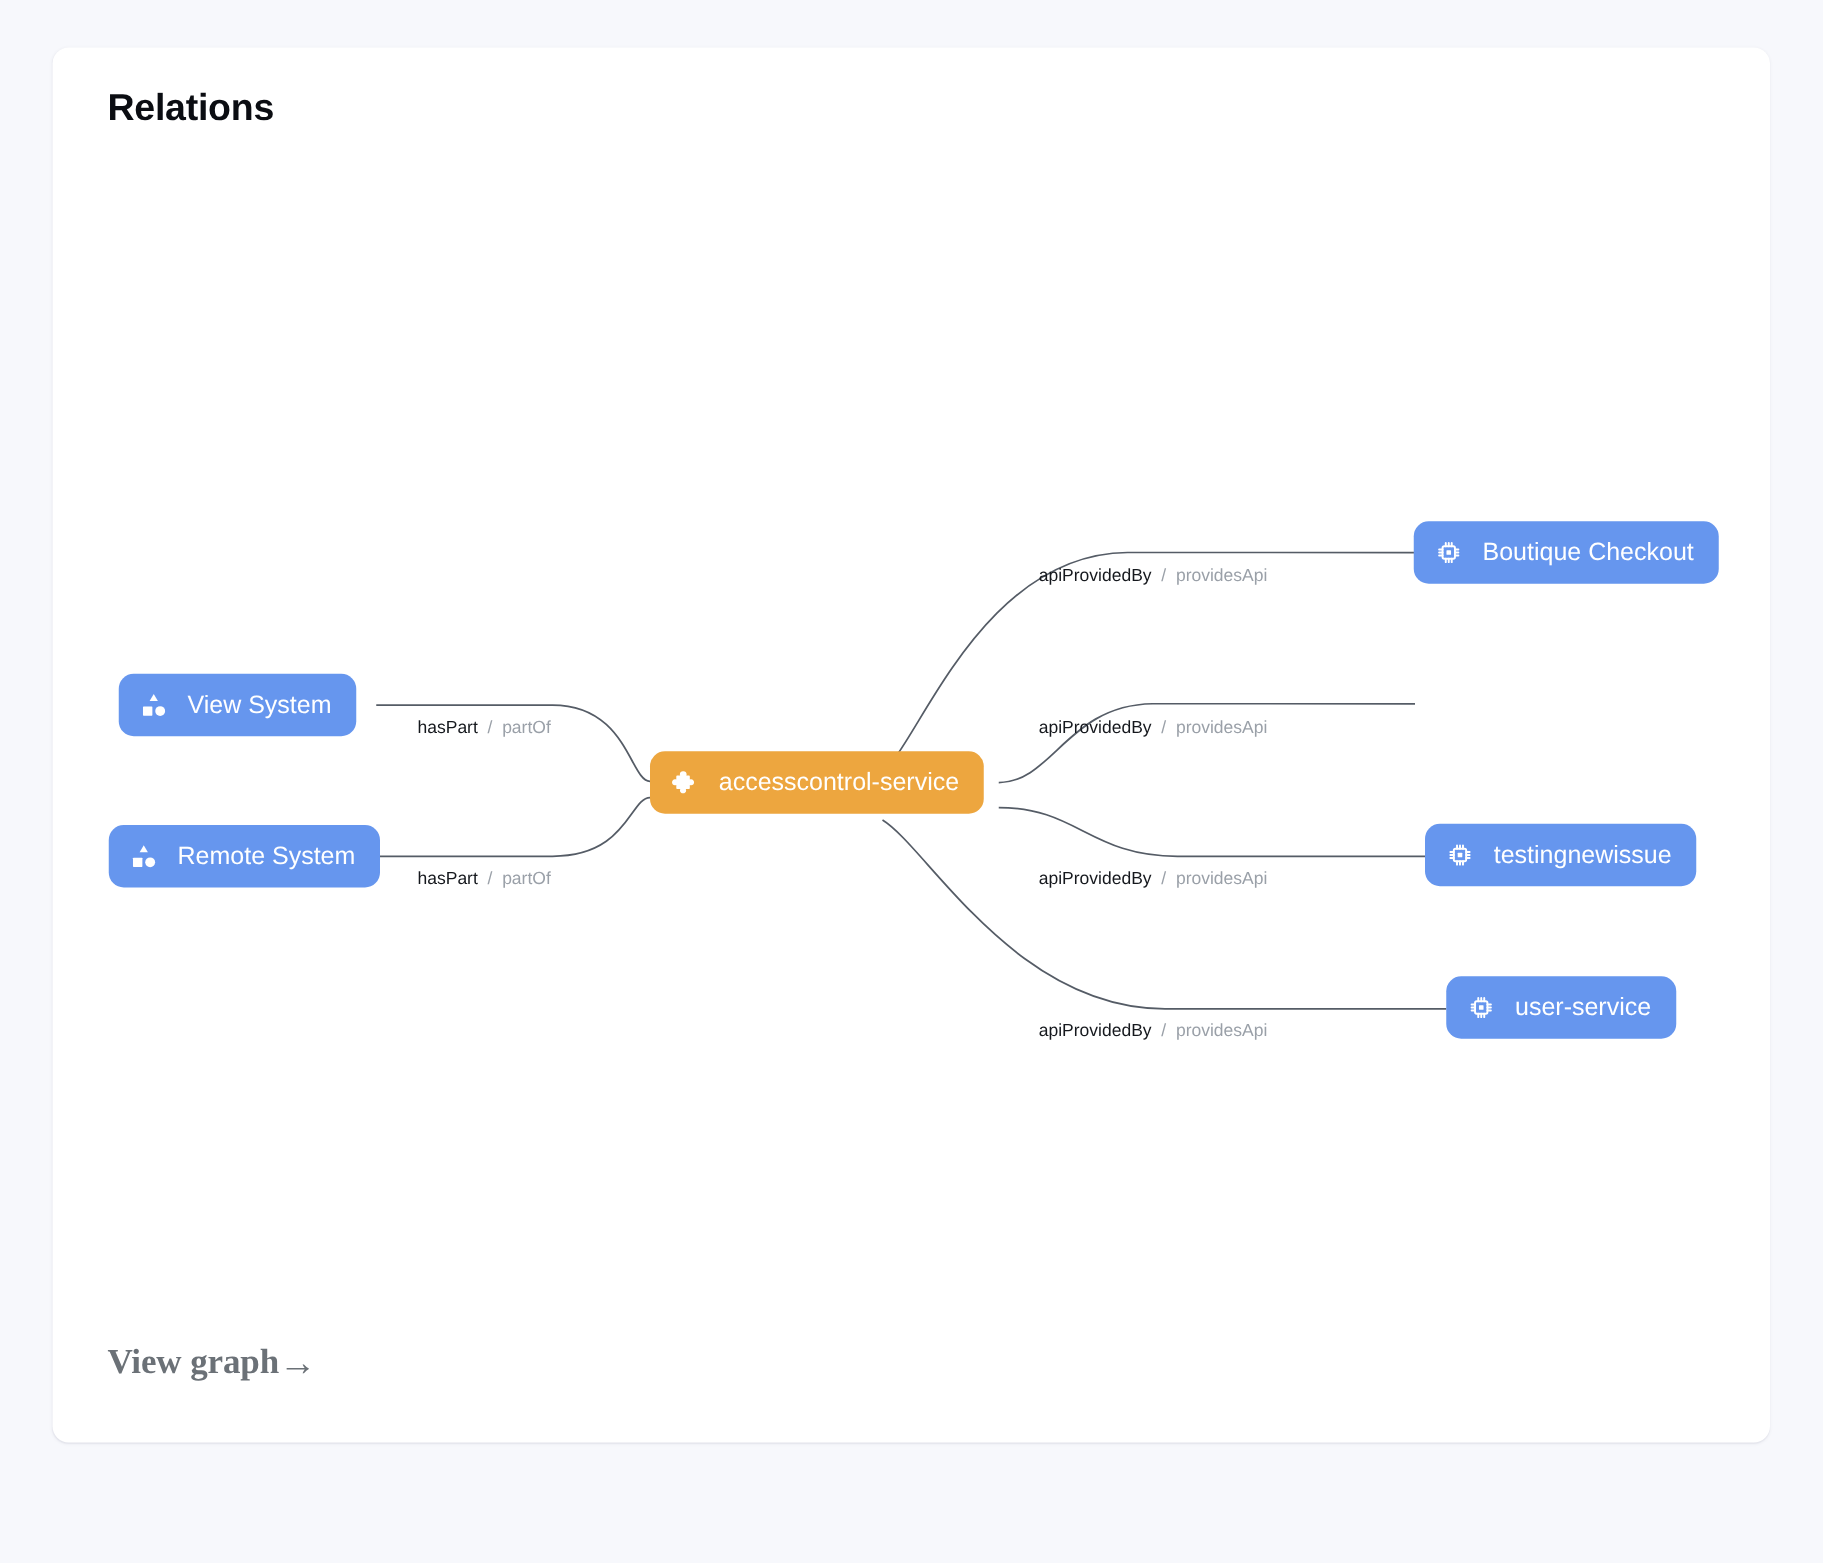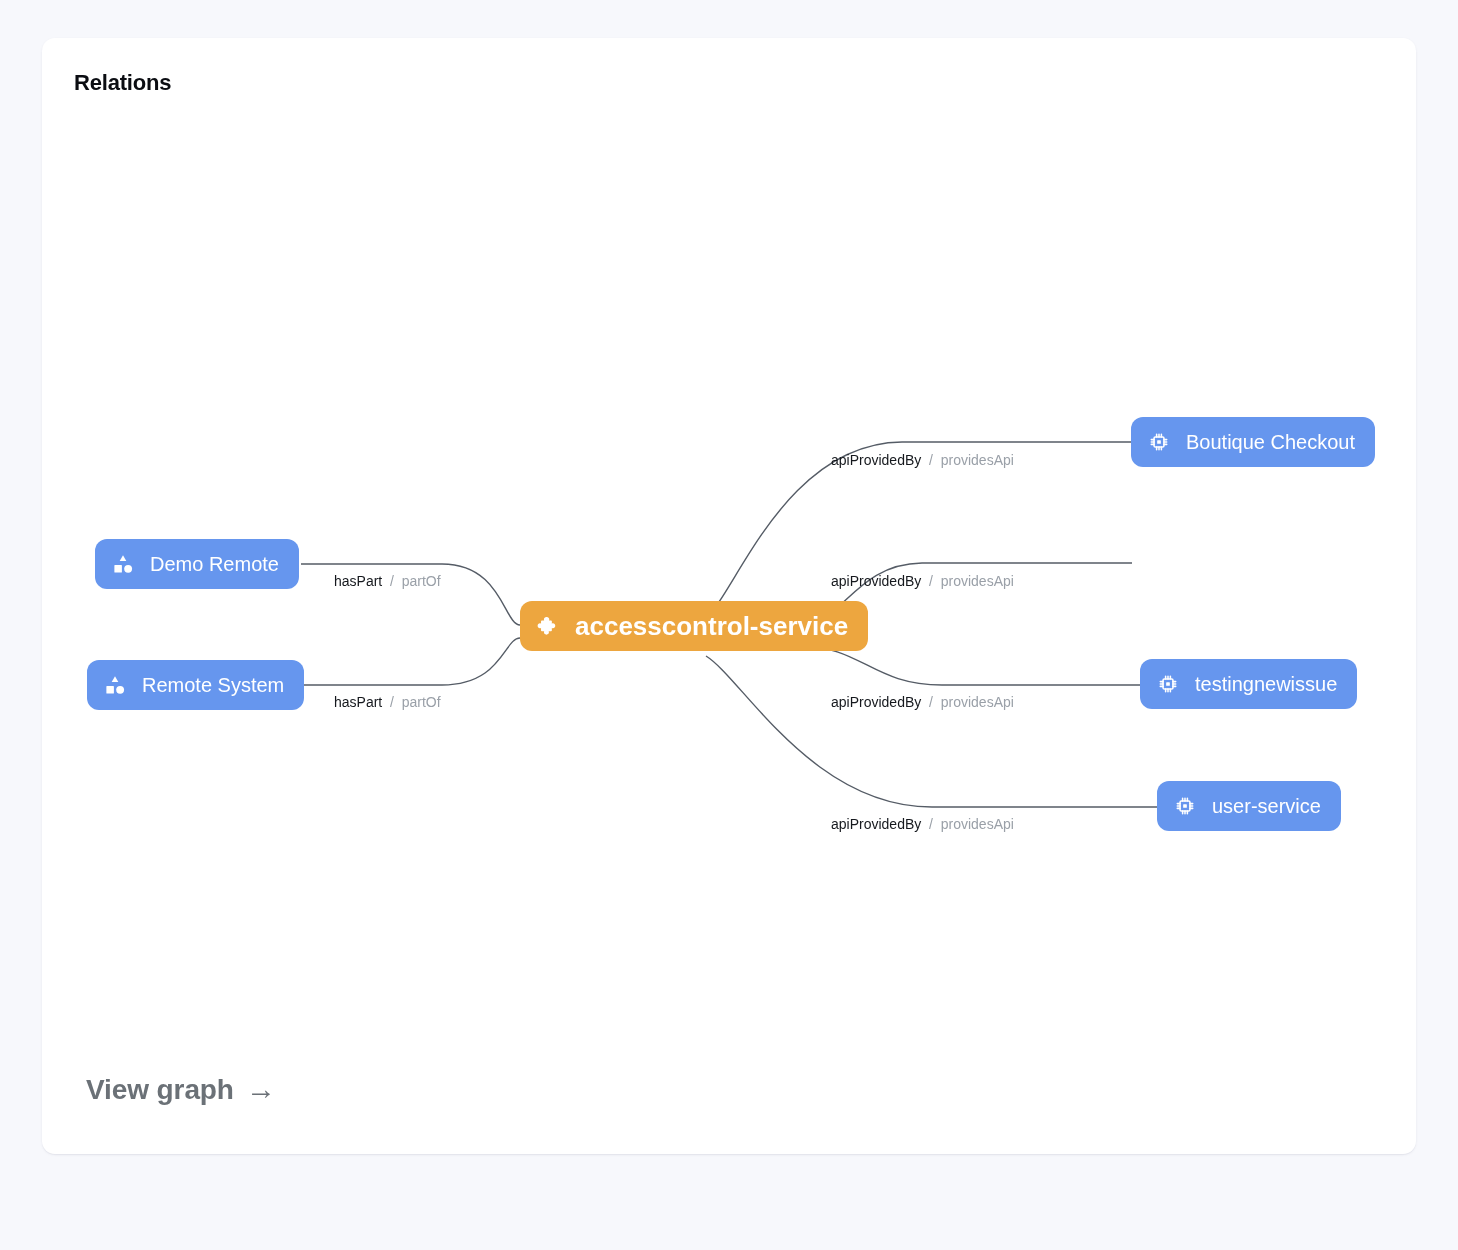--- a/index.html
+++ b/index.html
@@ -17,22 +17,22 @@
   .card {
     position: relative;
     width: 1374px; height: 1116px;
     background: #ffffff;
     border-radius: 13px;
     box-shadow: 0 1px 3px rgba(20,24,60,0.06), 0 1px 1px rgba(20,24,60,0.04);
     overflow: hidden;
   }
   .card-title {
     position: absolute;
-    left: 32px; top: 32px;
-    font-size: 22px;
+    left: 44px; top: 32px;
+    font-size: 30px;
     font-weight: 700;
     color: #0b0d12;
     letter-spacing: -0.2px;
   }
   .graph-area {
     position: absolute;
     left: 0; top: 0;
     width: 1374px; height: 1116px;
   }
   .edges-svg {
@@ -53,21 +53,21 @@
     align-items: center;
     gap: 16px;
     height: 50px;
     padding: 0 20px 0 17px;
     border-radius: 12px;
     white-space: nowrap;
     color: #ffffff;
     font-size: 20px;
   }
   .node.blue   { background: #6696ee; }
-  .node.orange { background: #eda63f; font-weight: 700; font-size: 26px; }
+  .node.orange { background: #eda63f; font-weight: 400; font-size: 20px; }
   .node .node-label { color: #ffffff; line-height: 1; }
   .node .node-icon {
     width: 22px; height: 22px;
     display: inline-flex;
     align-items: center;
     justify-content: center;
     flex: 0 0 22px;
   }
   .node .node-icon svg { display: block; }
 
@@ -80,28 +80,28 @@
   }
   .edge-label .fwd  { color: #15181d; }
   .edge-label .sep  { color: #9aa0a8; }
   .edge-label .back { color: #9aa0a8; }
 
   
   .view-graph {
     position: absolute;
     left: 44px; bottom: 48px;
     display: inline-flex;
-    align-items: flex-start;
-    gap: 12px;
+    align-items: flex-end;
     font-size: 28px;
     font-weight: 700;
     color: #6b7177;
     letter-spacing: -0.1px;
     cursor: pointer;
     user-select: none;
+    font-family: Liberation Serif, serif;
   }
   .view-graph .arrow { font-size: 30px; line-height: 1; color: #6b7177; }
 </style>
 </head>
 <body>
 
 <div class="page">
   <div class="card">
 
     <div class="card-title">Relations</div>
@@ -124,21 +124,21 @@
       </svg>
 
       <div class="node blue" style="left:53px; top:501px;">
         <span class="node-icon">
           <svg width="22" height="22" viewBox="0 0 24 24" fill="#ffffff">
             <path d="M12 2.5 L15.6 8.6 H8.4 Z"></path>
             <rect x="2.6" y="13.2" width="8.2" height="8.2" rx="0.6"></rect>
             <circle cx="17.6" cy="17.3" r="4.3"></circle>
           </svg>
         </span>
-        <span class="node-label">Demo Remote</span>
+        <span class="node-label">View System</span>
       </div>
 
       <div class="node blue" style="left:45px; top:622px;">
         <span class="node-icon">
           <svg width="22" height="22" viewBox="0 0 24 24" fill="#ffffff">
             <path d="M12 2.5 L15.6 8.6 H8.4 Z"></path>
             <rect x="2.6" y="13.2" width="8.2" height="8.2" rx="0.6"></rect>
             <circle cx="17.6" cy="17.3" r="4.3"></circle>
           </svg>
         </span>

